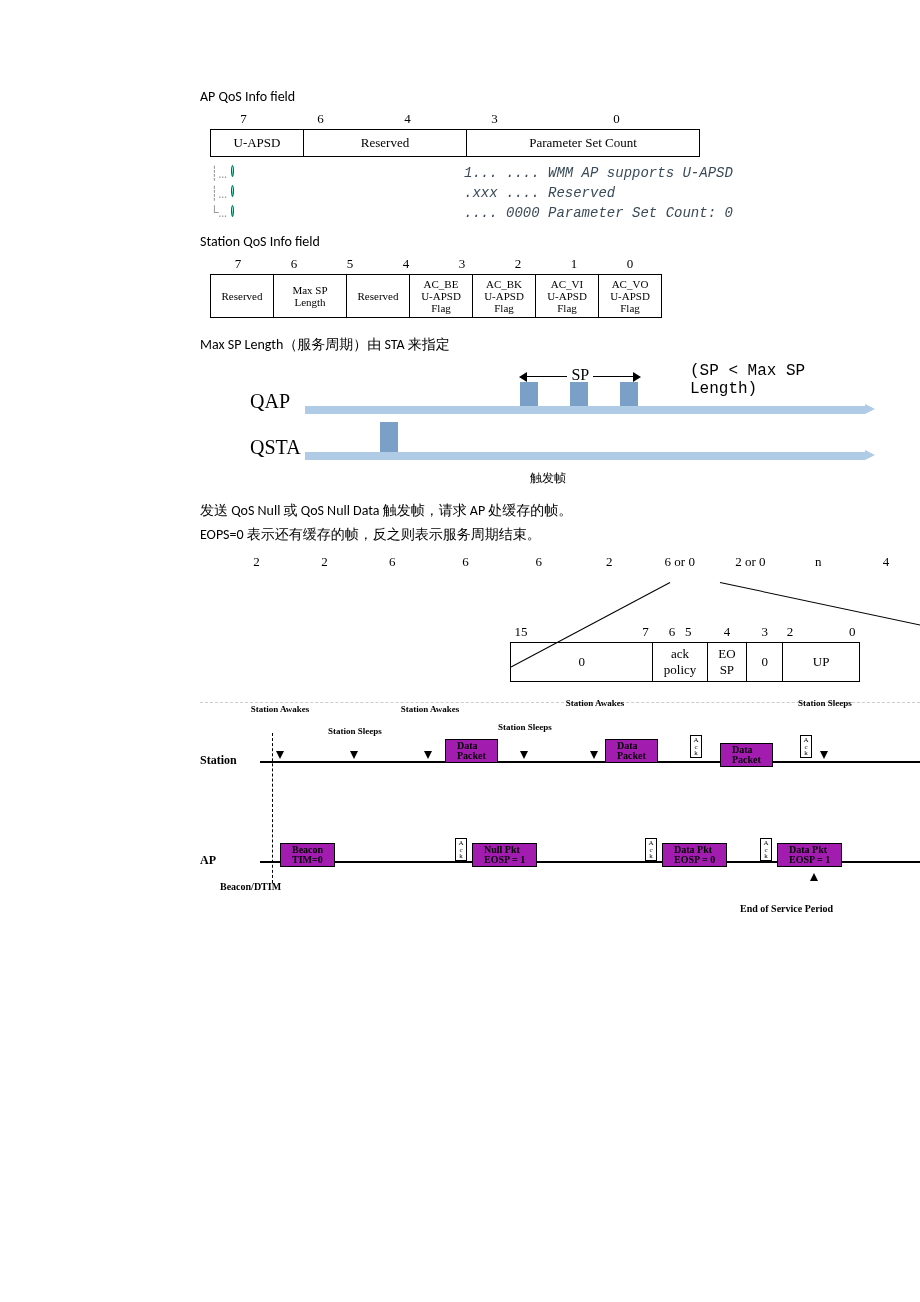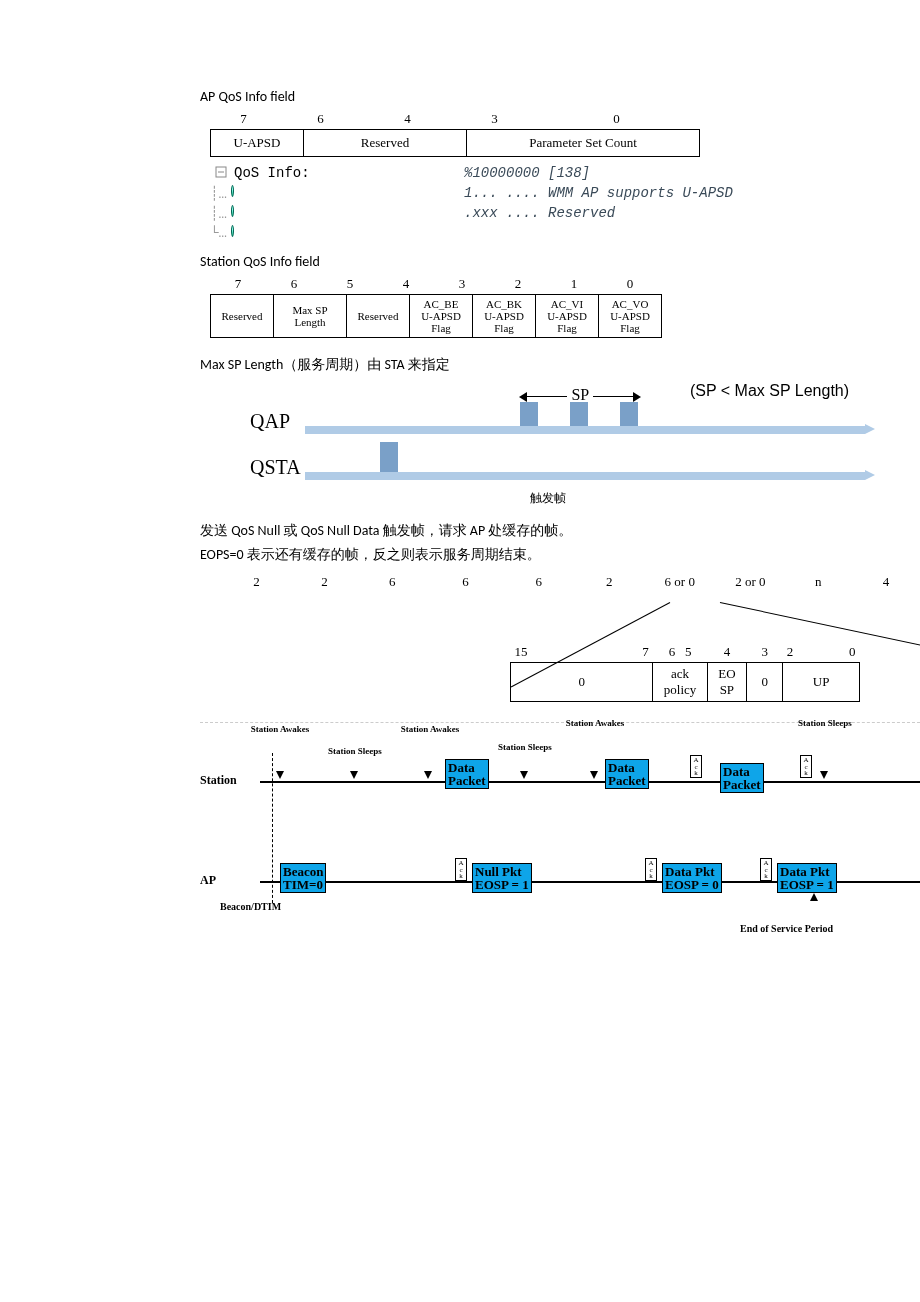--- a/index.html
+++ b/index.html
@@ -61,21 +61,21 @@
   .blk { position:absolute; width:18px; background:#7aa0c8; }
   .blk-trigger { top:60px; left:140px; height:30px; }
   .blk-a { top:20px; left:280px; height:24px; }
   .blk-b { top:20px; left:330px; height:24px; }
   .blk-c { top:20px; left:380px; height:24px; }
   .sp-span { position:absolute; top:4px; left:260px; width:160px; font-family: Georgia, serif; text-align:center; font-size:16px; }
   .sp-arrow-l, .sp-arrow-r { display:inline-block; vertical-align:middle; }
   .sp-arrow-l { width:0;height:0;border-top:5px solid transparent;border-bottom:5px solid transparent;border-right:8px solid #000; }
   .sp-arrow-r { width:0;height:0;border-top:5px solid transparent;border-bottom:5px solid transparent;border-left:8px solid #000; }
   .sp-line { display:inline-block; height:1px; width:40px; background:#000; vertical-align:middle; }
-  .sp-note { position:absolute; top:0px; left:450px; font-family: Liberation Sans, sans-serif; font-size:16px;text-align:center; }
+  .sp-note { position:absolute; top:0px; left:450px; font-family: Liberation Mono, monospace; font-size:16px; }
   .trigger-label { position:absolute; top:108px; left:290px; font-family: "SimSun", serif; font-size:12px; }
 
   
   .mac-wrap { margin: 8px 0 10px 160px; width: 700px; font-family: "Times New Roman", serif; }
   .mac-bits td { border:none; padding:2px 4px; }
   .mac-row td { height: 36px; font-size:13px; }
 
   .connector { margin-left: 160px; position:relative; height:40px; width:700px; }
   .conn-line { position:absolute; border-top:1px solid #000; transform-origin: left center; }
 
@@ -87,21 +87,21 @@
   .upsd-wrap { margin: 20px 0 0 140px; width: 720px; font-family: "Times New Roman", serif; position:relative; }
   .upsd-title { font-weight:bold; font-size:13px; text-align:center; margin-bottom:10px; }
   .upsd-canvas { position:relative; height:230px; border-top:1px dashed #ccc; }
   .lane-label { position:absolute; left:0; font-weight:bold; font-size:12px; }
   .sta-lane { top:50px; }
   .ap-lane { top:150px; }
   .hline { position:absolute; height:2px; background:#000; left:60px; right:0; }
   .sta-hline { top:58px; }
   .ap-hline { top:158px; }
   .ev-label { position:absolute; font-size:9px; font-weight:bold; width:70px; text-align:center; line-height:1.05; }
-  .tiny-box { position:absolute; border:1px solid #000; font-size:13px; font-weight:bold; padding:1px 2px; background:#0ea5e9; line-height:1; white-space:nowrap; }
+  .tiny-box { position:absolute; border:1px solid #000; font-size:10px; font-weight:bold; padding:1px 11px; background:#a21caf; line-height:1; white-space:nowrap; }
   .tiny-ack { position:absolute; border:1px solid #000; background:#fff; width:10px; font-size:7px; text-align:center; line-height:0.9; padding:1px 0; }
   .beacon-label { position:absolute; font-size:10px; font-weight:bold; }
   .dn-arrow { position:absolute; width:0;height:0; border-left:4px solid transparent; border-right:4px solid transparent; border-top:8px solid #000; }
   .up-arrow { position:absolute; width:0;height:0; border-left:4px solid transparent; border-right:4px solid transparent; border-bottom:8px solid #000; }
   .end-note { position:absolute; font-size:10px; font-weight:bold; }
   .dvert { position:absolute; border-left:1.5px dashed #000; height:150px; top:30px; }
 </style>
 </head>
 <body>
 
@@ -124,50 +124,41 @@
     <td class="ap-uapsd">U-APSD</td>
     <td class="ap-reserved">Reserved</td>
     <td class="ap-psc">Parameter Set Count</td>
   </tr>
 </tbody>
   </table>
 
 <div class="decode-box">
   <div class="decode-row">
     <span class="tree-icon">
-      <svg width="14" height="14">
-          <rect x="1" y="1" width="10" height="10" fill="none" stroke="#888"></rect>
-          <line x1="3" y1="6" x2="9" y2="6" stroke="#888"></line>
-        </svg>
-    </span>
-    <span class="decode-left"><span class="decode-label">QoS Info:</span></span>
-    <span class="decode-right">%10000000 [138]</span>
-  </div>
-  <div class="decode-row">
-    <span class="tree-icon">
         <span class="dash">┊…</span>
         <span class="disc"></span>
       </span>
     <span class="decode-left"></span>
     <span class="decode-right">1... .... WMM AP supports U-APSD</span>
   </div>
   <div class="decode-row">
     <span class="tree-icon">
         <span class="dash">┊…</span>
         <span class="disc"></span>
       </span>
     <span class="decode-left"></span>
     <span class="decode-right">.xxx .... Reserved</span>
   </div>
   <div class="decode-row">
     <span class="tree-icon">
         <span class="dash">└…</span>
         <span class="disc"></span>
       </span>
     <span class="decode-left"></span>
+    <span class="decode-right">.... 0000 Parameter Set Count: 0</span>
   </div>
 </div>
 
 <div class="section-title st2">Station QoS Info field</div>
 
 <table class="sta-table">
   <tbody>
       <tr class="no-border sta-bits">
     <td>7</td>
     <td>6</td>

